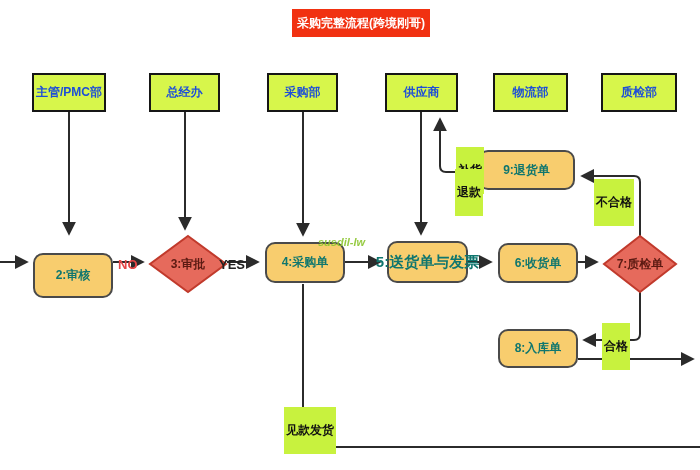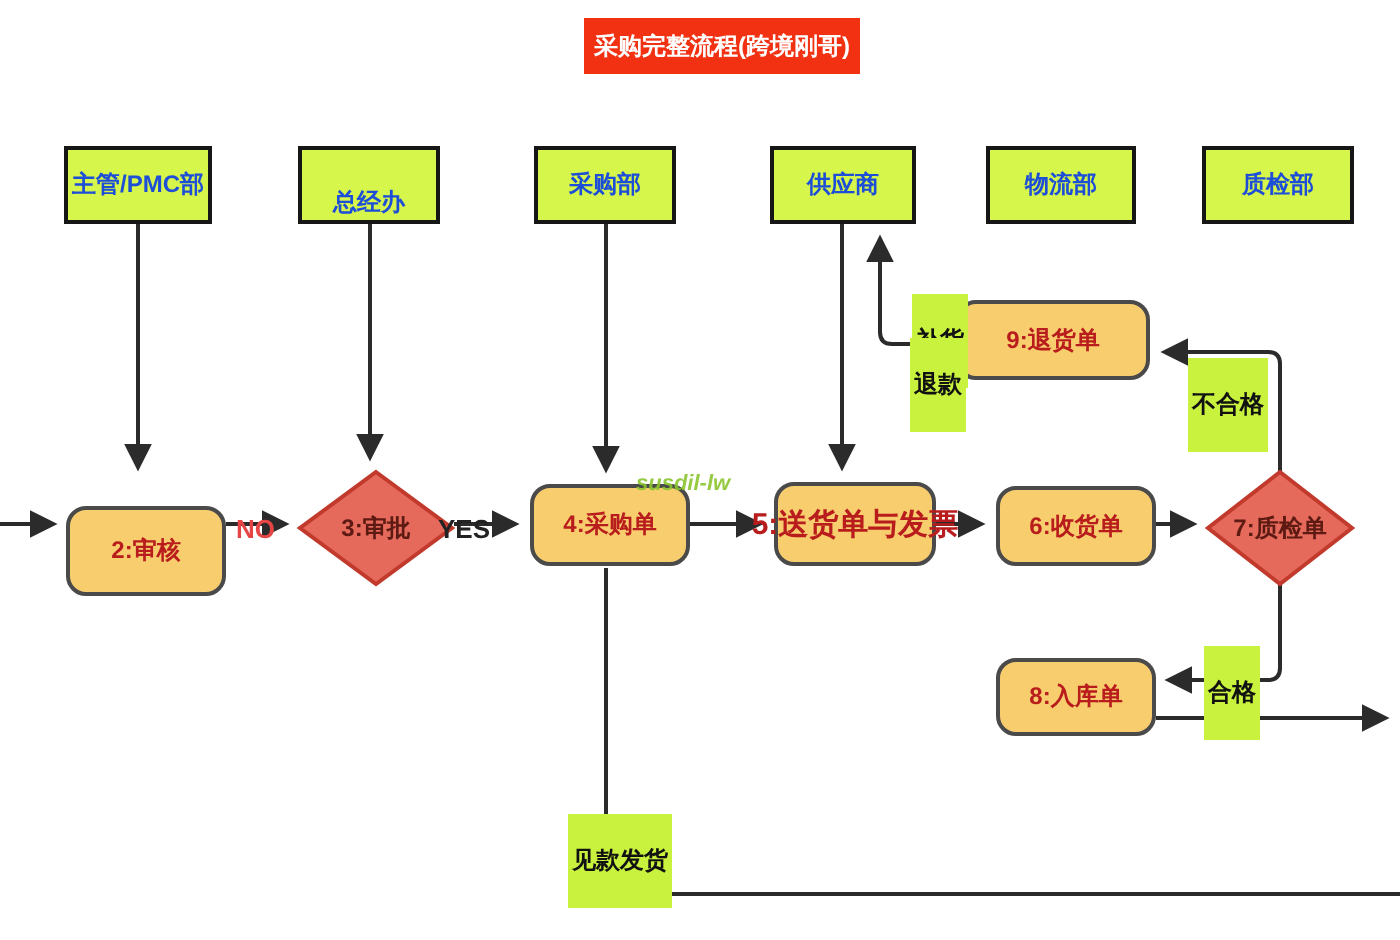--- a/index.html
+++ b/index.html
@@ -36,21 +36,21 @@
     font-size:12px;font-weight:bold;color:#1d4ed8;
     white-space:nowrap;
   }
   .proc{
     position:absolute;
     background:var(--proc-fill);
     border:2px solid #4a4a4a;
     border-radius:10px;
     box-sizing:border-box;
     display:flex;align-items:center;justify-content:center;
-    font-size:12px;font-weight:bold;color:#b91c1c;
+    font-size:12px;font-weight:bold;color:#0f766e;
     white-space:nowrap;
   }
   .proc.small{font-size:15px;}
   .diamond-label{
     position:absolute;width:90px;height:20px;
     display:flex;align-items:center;justify-content:center;
     font-size:12px;font-weight:bold;color:#5c1a12;
     white-space:nowrap;pointer-events:none;
   }
   .edge-label{
@@ -98,21 +98,21 @@
       <polygon points="188,236 226,264 188,292 150,264" fill="#e66a5c" stroke="#c13a2c" stroke-width="2"></polygon>
       <polygon points="640,236 676,264 640,292 604,264" fill="#e66a5c" stroke="#c13a2c" stroke-width="2"></polygon>
     </g>
   </svg>
 
   <div class="title">采购完整流程(跨境刚哥)</div>
 
   <div class="dept" style="left:32px;top:73px;width:74px;">
     <span>主管/PMC部</span>
   </div>
-  <div class="dept" style="left:149px;top:73px;width:71px;align-items:flex-end;">
+  <div class="dept" style="left:149px;top:73px;width:71px;">
     <span>总经办</span>
   </div>
   <div class="dept" style="left:267px;top:73px;width:71px;">
     <span>采购部</span>
   </div>
   <div class="dept" style="left:493px;top:73px;width:75px;">
     <span>物流部</span>
   </div>
   <div class="dept" style="left:385px;top:73px;width:73px;">
     <span>供应商</span>

